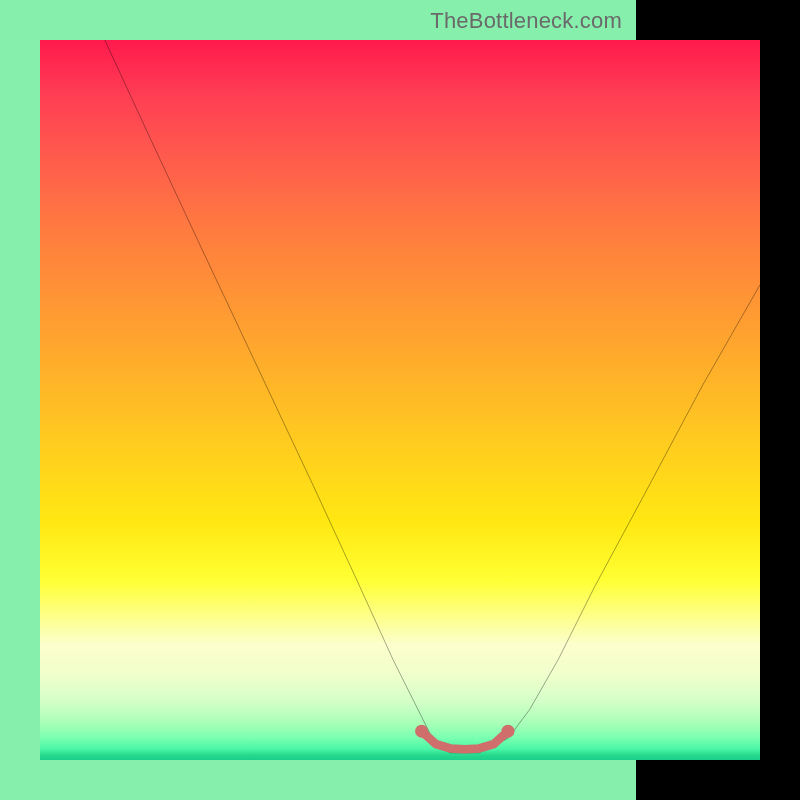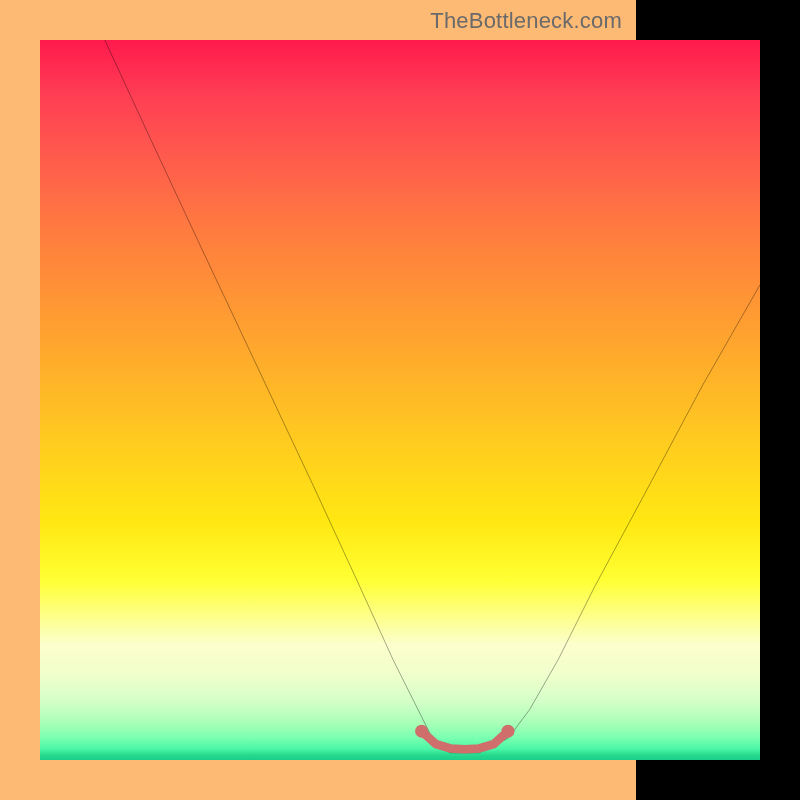--- a/index.html
+++ b/index.html
@@ -8,21 +8,21 @@
     width: 800px;
     height: 800px;
     overflow: hidden;
     background: #000;
     font-family: Arial, Helvetica, sans-serif;
   }
   .frame {
     position: relative;
     width: 636px;
     height: 800px;
-    background: #fdba74;
+    background: #86efac;
   }
   .plot-area {
     position: absolute;
     left: 40px;
     top: 40px;
     width: 720px;
     height: 720px;
     background: linear-gradient(
       to bottom,
       #ff1a4d 0%,

